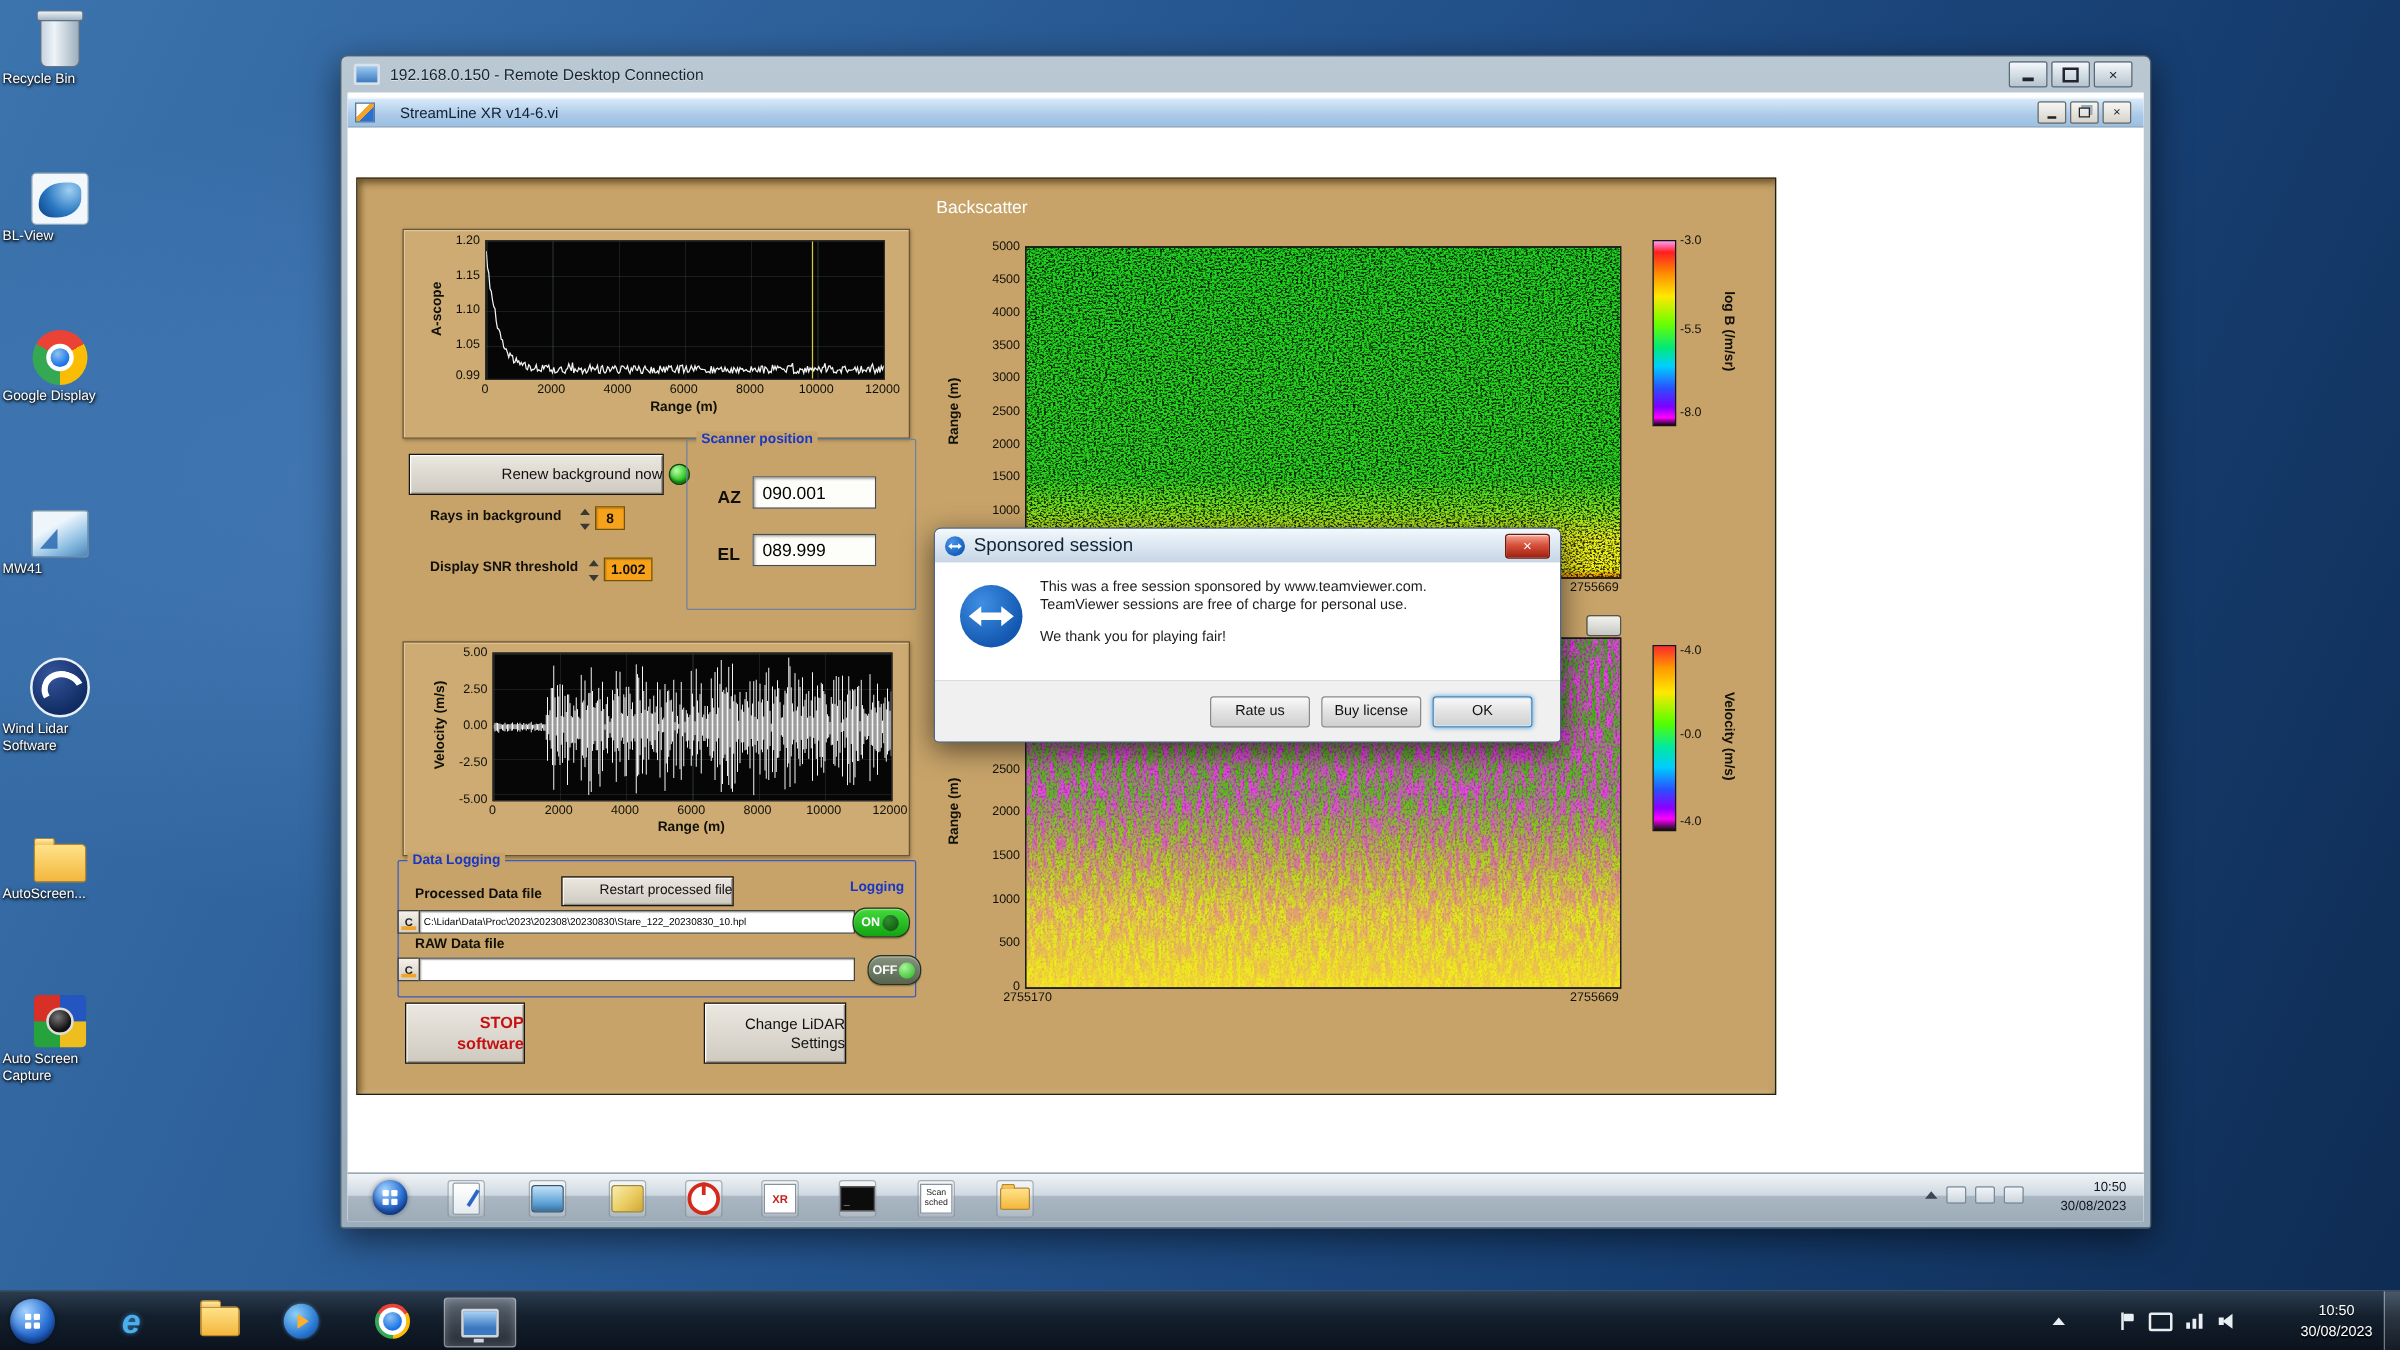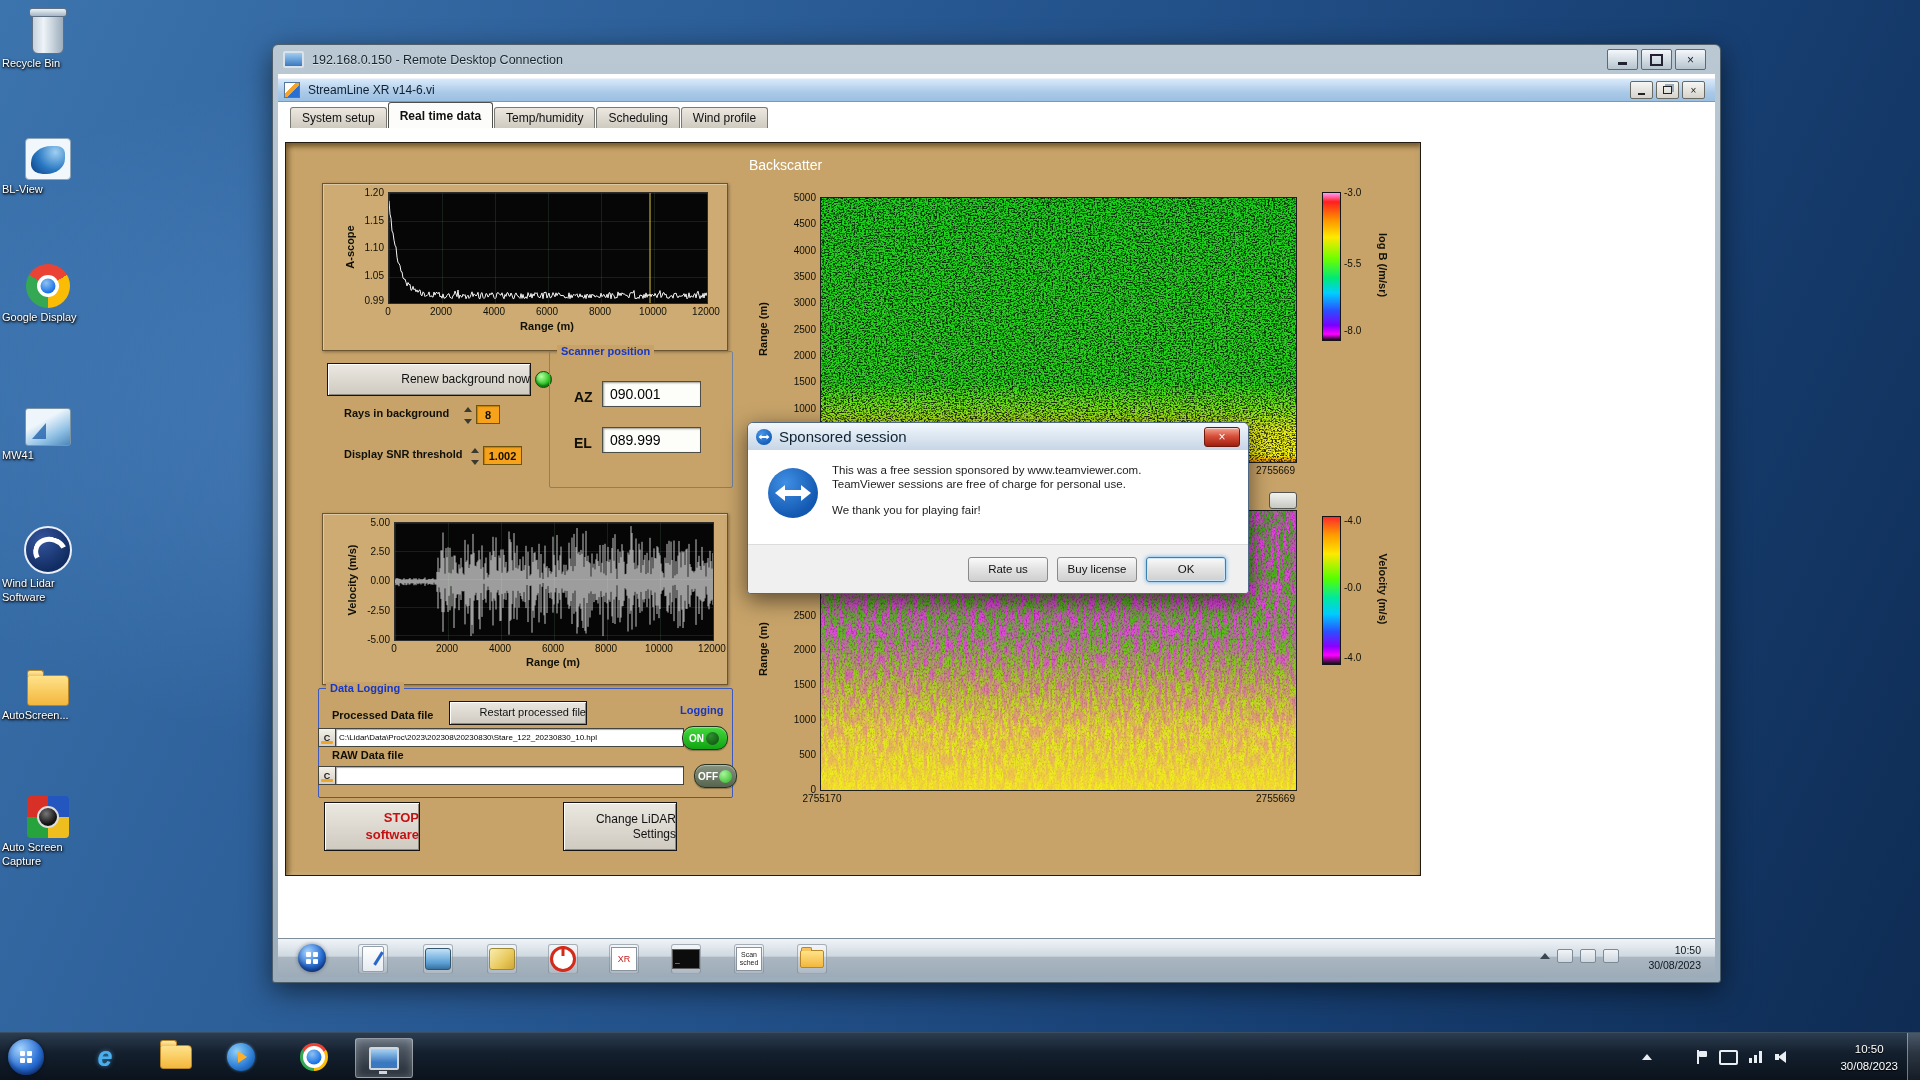--- a/index.html
+++ b/index.html
@@ -36,21 +36,21 @@
   #rdpwin{left:272px;top:44px;width:1447px;height:937px;background:linear-gradient(#bac8d3,#9cadbb);border:1px solid #4e5f6b;border-radius:6px 6px 3px 3px;box-shadow:0 8px 28px rgba(0,0,0,.55);z-index:10}
   .rdp-tb{position:absolute;left:0;top:0;right:0;height:29px;display:flex;align-items:center;padding:0 10px;gap:8px}
   .rdp-title{font-size:12.5px;color:#17242e;text-shadow:0 1px 0 rgba(255,255,255,.5)}
   .winbtns{margin-left:auto;display:flex;gap:3px;margin-right:4px}
   .rdp-btn{width:29px;height:19px;background:linear-gradient(#f4f8fb,#d4dee5 50%,#b6c4cd);border:1px solid #5a6a76;border-radius:2px;display:flex;align-items:center;justify-content:center;font-size:12px;color:#223;cursor:pointer}
   .glyph-min{width:9px;height:3px;background:#223;margin-top:8px}
   .glyph-max{width:9px;height:8px;border:2px solid #223}
   .ic-mon-s{width:17px;height:13px;background:linear-gradient(#9ecdf2,#3a78c0);border:2px solid #descname;border:2px solid #d9e2ea;border-radius:2px;position:relative}
   #rdpclient{position:absolute;left:5px;top:29px;width:1437px;height:903px;background:#fff;overflow:hidden}
   
-  .app-tb{position:absolute;left:0;top:4px;right:0;height:22px;background:linear-gradient(#d8eafa,#abc9e8 60%,#9bc0e2);border-top:1px solid #eef4fa;border-bottom:1px solid #7e97b4;display:flex;align-items:center;padding:0 6px;gap:8px;font-size:12px;color:#0f2030}
+  .app-tb{position:absolute;left:0;top:4px;right:0;height:22px;background:linear-gradient(#d8eafa,#abc9e8 60%,#9bc0e2);border-top:1px solid #eef4fa;border-bottom:1px solid #7e97b4;display:flex;align-items:center;padding:0 6px;gap:20px;font-size:12px;color:#0f2030}
   .appico{width:14px;height:14px;background:linear-gradient(135deg,#fff 38%,#f5a42a 38% 58%,#2a6fd4 58%);border:1px solid #56779a}
   .app-btn{width:21px;height:16px;background:linear-gradient(#f6f6f4,#d7d3cb);border:1px solid #6a6a64;display:flex;align-items:center;justify-content:center;font-size:10px;color:#222;border-radius:2px;cursor:pointer}
   .g-min2{width:7px;height:2px;background:#222;margin-top:7px}
   .g-rest{width:7px;height:6px;border:1px solid #222;box-shadow:2px -2px 0 -0px #9ab}
   .tabstrip{position:absolute;left:7px;top:28px;width:1134px;height:26px;background:#fff;display:flex;align-items:flex-end;padding-left:5px}
   .tab{height:20px;margin-bottom:0;padding:0 11px;background:linear-gradient(#ece8e0,#cfcac0);border:1px solid #7a7a74;border-bottom:none;display:flex;align-items:center;font-size:12px;color:#111;border-radius:3px 3px 0 0;margin-right:1px;cursor:pointer}
   .tab.active{height:25px;background:#fcfcfa;font-weight:bold;border-color:#50504c}
   
   #panel{position:absolute;left:7px;top:68px;width:1134px;height:732px;background:#c7a369;border:1px solid #221c10;box-shadow:inset 0 4px 5px rgba(70,48,12,.55),inset 4px 0 4px rgba(70,48,12,.3),inset -2px -2px 3px rgba(255,235,190,.4);overflow:hidden}
   .chartframe{position:absolute;background:#cdab72;border:1px solid #6b5530;box-shadow:inset 1px 1px 0 rgba(255,255,255,.35),1px 1px 3px rgba(0,0,0,.35)}
@@ -104,21 +104,21 @@
   .orb{position:absolute;border-radius:50%;background:radial-gradient(circle at 35% 28%,#a4d4ff,#2a6fd4 55%,#0a3e94);box-shadow:inset 0 -3px 5px rgba(0,0,30,.45),0 0 4px rgba(0,0,0,.4);display:flex;align-items:center;justify-content:center;cursor:pointer}
   .winflag{width:5px;height:5px;background:#fff;border-radius:1px;box-shadow:7px 0 0 #fff,0 7px 0 #fff,7px 7px 0 #fff;margin:-7px 0 0 -7px}
   .rticon{position:absolute;top:5px;width:28px;height:28px;display:flex;align-items:center;justify-content:center;border:1px solid rgba(110,122,134,.55);background:linear-gradient(rgba(255,255,255,.55),rgba(255,255,255,.15));border-radius:3px;cursor:pointer}
   .tic{position:relative}
   .tic-journal{width:20px;height:24px;background:linear-gradient(#fff,#e6ebf0);border:1px solid #93a0ab;border-radius:2px}
   .tic-journal:after{content:"";position:absolute;right:3px;top:4px;width:3px;height:15px;background:#2a66c8;transform:rotate(32deg)}
   .tic-display{width:24px;height:20px;background:linear-gradient(#c2e2f8,#5a9fd4 70%,#39719c);border:1px solid #33566e;border-radius:3px}
   .tic-map{width:24px;height:20px;background:linear-gradient(135deg,#f8edb0,#e8c85a 60%,#cfa63a);border:1px solid #a08830;border-radius:3px}
   .tic-power{width:20px;height:20px;background:#fff;border-radius:50%;border:3px solid #d42a1a}
   .tic-power:after{content:"";position:absolute;left:50%;top:-3px;width:3px;height:10px;background:#d42a1a;transform:translateX(-50%)}
-  .tic-xr{width:24px;height:22px;background:#fff;border:1px solid #8893a0;font-size:9px;font-weight:normal;color:#c22020;display:flex;align-items:center;justify-content:center}
+  .tic-xr{width:24px;height:22px;background:#fff;border:1px solid #8893a0;font-size:9px;font-weight:bold;color:#c22020;display:flex;align-items:center;justify-content:center}
   .tic-cmd{width:24px;height:18px;background:#0c0c0c;border:1px solid #5c5c5c;color:#eee;font-size:8px;font-family:"DejaVu Sans Mono",monospace;display:flex;align-items:center;padding-left:2px}
   .tic-scan{width:24px;height:22px;background:#fff;border:1px solid #8893a0;font-size:7px;line-height:1.15;color:#222;display:flex;flex-direction:column;align-items:center;justify-content:center}
   .tic-folder-s{width:22px;height:16px;background:linear-gradient(#ffe28a,#f3b73c);border:1px solid #b8862a;border-radius:2px;position:relative}
   .tic-folder-s:before{content:"";position:absolute;top:-4px;left:0;width:9px;height:3px;background:#f6c35a;border:1px solid #b8862a;border-bottom:none;border-radius:2px 2px 0 0}
   .rclock{position:absolute;right:14px;top:4px;text-align:right;font-size:10.5px;color:#0e161e;line-height:1.45;cursor:default}
   .rtray{position:absolute;right:96px;top:10px;display:flex;gap:7px;align-items:center}
   .caret{width:0;height:0;border-left:5px solid transparent;border-right:5px solid transparent;border-bottom:6px solid #3a4650;cursor:pointer}
   .rtri{width:14px;height:12px;background:linear-gradient(#f2f5f8,#cdd6de);border:1px solid #7a8a96;border-radius:2px;cursor:pointer}
   
   .htb{position:absolute;left:0;top:1032px;width:1920px;height:48px;background:linear-gradient(#2c3d50,#14202e 40%,#0a121c);border-top:1px solid #3c4e62;z-index:100}
@@ -218,37 +218,20 @@
           <span class="app-btn">
               <span class="g-min2"></span>
             </span>
           <span class="app-btn">
               <span class="g-rest"></span>
             </span>
           <span class="app-btn">×</span>
         </span>
       </div>
 
-      <div class="tabstrip">
-        <div class="tab">
-            <span>System setup</span>
-          </div>
-        <div class="tab active">
-            <span>Real time data</span>
-          </div>
-        <div class="tab">
-            <span>Temp/humidity</span>
-          </div>
-        <div class="tab">
-            <span>Scheduling</span>
-          </div>
-        <div class="tab">
-            <span>Wind profile</span>
-          </div>
-      </div>
 
       <div id="panel">
 
         <div class="chartframe" style="left:36px;top:40px;width:404px;height:166px"></div>
         <div class="plot" style="left:102px;top:49px;width:318px;height:110px">
           <svg viewBox="0 0 318 110" preserveAspectRatio="none" style="position:absolute;inset:0;width:100%;height:100%">
             <line x1="261" y1="0" x2="261" y2="110" stroke="#ddc83a" stroke-width="1"></line>
             <path id="ascope-path" fill="none" stroke="#f4f4f4" stroke-width="1" d="M0,7.8L1,21.1L2,25.3L3,38.0L4,40.0L5,47.2L6,52.2L7,54.0L8,64.2L9,69.7L10,70.4L11,72.6L12,78.5L13,78.9L14,85.0L15,86.2L16,86.1L17,89.3L18,92.9L19,89.5L20,91.5L21,91.3L22,97.3L23,96.7L24,93.3L25,96.8L26,95.8L27,98.8L28,96.9L29,99.3L30,97.4L31,96.9L32,102.0L33,102.8L34,98.8L35,99.9L36,103.6L37,102.6L38,102.7L39,101.6L40,98.9L41,103.8L42,102.8L43,103.5L44,104.2L45,99.0L46,102.1L47,99.6L48,99.4L49,100.8L50,99.2L51,103.9L52,103.0L53,105.2L54,100.9L55,105.3L56,104.9L57,104.4L58,102.4L59,101.1L60,100.7L61,104.4L62,104.7L63,105.7L64,102.5L65,101.9L66,98.1L67,100.8L68,103.7L69,97.0L70,105.4L71,102.0L72,103.6L73,104.2L74,101.2L75,102.6L76,101.6L77,105.8L78,103.5L79,102.2L80,105.4L81,104.3L82,101.6L83,98.8L84,103.5L85,100.8L86,101.8L87,103.0L88,101.7L89,99.3L90,105.4L91,105.8L92,100.5L93,99.6L94,104.4L95,105.5L96,104.3L97,100.5L98,101.2L99,104.1L100,102.7L101,100.4L102,101.8L103,99.7L104,101.2L105,104.5L106,105.7L107,104.5L108,100.0L109,99.7L110,100.4L111,101.8L112,102.1L113,99.8L114,103.8L115,105.8L116,101.5L117,103.4L118,99.7L119,99.9L120,102.9L121,103.3L122,100.0L123,102.2L124,105.6L125,105.6L126,101.6L127,99.9L128,102.4L129,103.0L130,104.3L131,105.4L132,100.6L133,105.4L134,101.4L135,105.3L136,105.2L137,103.7L138,105.5L139,99.6L140,102.5L141,104.0L142,100.4L143,105.1L144,100.9L145,102.9L146,99.6L147,100.7L148,99.7L149,103.7L150,104.0L151,104.9L152,102.1L153,99.9L154,105.7L155,99.5L156,99.5L157,99.1L158,105.1L159,102.4L160,100.0L161,104.7L162,104.7L163,102.7L164,99.6L165,101.9L166,103.8L167,99.8L168,102.6L169,100.3L170,99.9L171,101.9L172,102.5L173,102.5L174,102.6L175,102.9L176,105.0L177,104.5L178,104.3L179,105.3L180,99.8L181,105.7L182,101.7L183,104.8L184,102.2L185,101.4L186,102.5L187,101.8L188,100.8L189,104.2L190,104.0L191,100.8L192,103.9L193,102.4L194,104.4L195,105.2L196,101.7L197,105.6L198,101.0L199,102.4L200,104.8L201,101.4L202,105.0L203,101.1L204,102.4L205,101.9L206,104.1L207,103.3L208,102.7L209,103.9L210,104.1L211,104.7L212,100.2L213,103.7L214,102.2L215,101.5L216,103.9L217,104.5L218,101.2L219,104.9L220,99.8L221,99.8L222,105.8L223,100.5L224,101.4L225,102.8L226,105.5L227,104.2L228,105.0L229,98.9L230,102.6L231,100.0L232,102.7L233,99.8L234,101.1L235,100.7L236,101.6L237,102.5L238,102.2L239,103.9L240,104.8L241,100.2L242,99.6L243,99.7L244,100.0L245,97.5L246,105.7L247,105.0L248,105.7L249,104.1L250,105.5L251,101.9L252,102.6L253,102.4L254,105.5L255,101.3L256,104.9L257,99.9L258,104.3L259,101.4L260,102.9L261,101.0L262,103.7L263,101.2L264,102.2L265,103.0L266,100.4L267,102.6L268,104.7L269,101.0L270,100.7L271,97.6L272,104.5L273,103.0L274,99.9L275,99.7L276,102.1L277,101.1L278,105.1L279,104.7L280,105.4L281,103.3L282,103.0L283,102.6L284,105.2L285,100.6L286,100.7L287,100.0L288,103.1L289,104.8L290,102.9L291,103.3L292,103.1L293,103.0L294,102.4L295,100.6L296,103.9L297,100.9L298,105.8L299,104.6L300,99.8L301,104.7L302,103.0L303,103.2L304,104.3L305,101.3L306,100.7L307,104.9L308,100.2L309,98.2L310,102.3L311,105.7L312,102.5L313,104.5L314,100.4L315,105.0L316,99.9L317,102.6L318,99.5"></path>
           </svg>
         </div>

